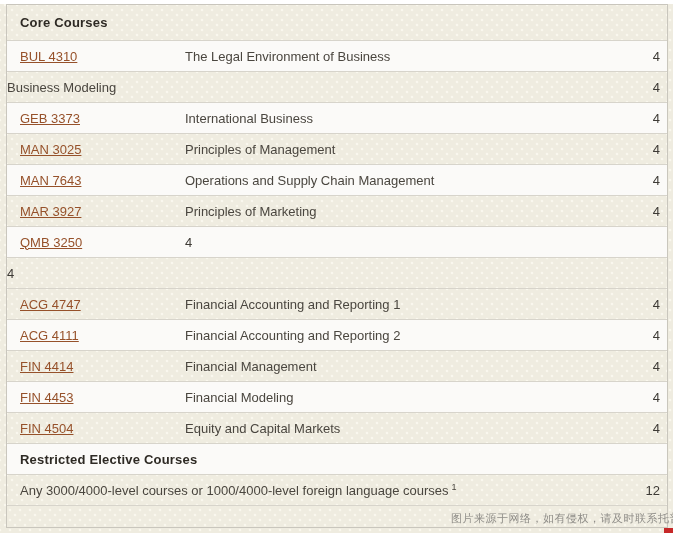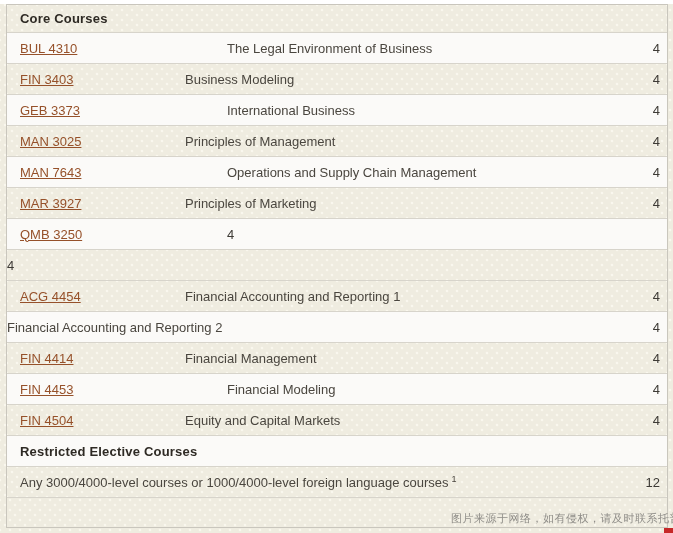--- a/index.html
+++ b/index.html
@@ -19,30 +19,30 @@
   .course-table {
     position:absolute; left:6px; top:4px; width:660px; height:522px;
     border:1px solid #c9c6bd; box-sizing:content-box; overflow:hidden;
     background:transparent;
   }
   .row {
     display:flex; align-items:center; height:31px;
     border-bottom:1px solid #d7d4cb; box-sizing:border-box;
     font-size:13px;
   }
-  .row.header:first-child { height:28px; }
+  .row.header:first-child { height:36px; }
   .row.beige {
     background-color:#efece0;
     background-image:
       radial-gradient(circle, #f9f7ee 1.4px, rgba(249,247,238,0) 1.6px),
       radial-gradient(circle, #f9f7ee 1.4px, rgba(249,247,238,0) 1.6px);
     background-size:10px 10px;
     background-position:0 0, 5px 5px;
   }
-  .row.white { background-color:#fbfaf8;gap:42px; }
+  .row.white { background-color:#fbfaf8; }
   .section-label {
     padding-left:13px; font-weight:bold; color:#2e2a24; letter-spacing:.2px;
   }
   .code-cell { flex:none; width:165px; padding-left:13px; }
   .code-link { color:#96512a; text-decoration:underline; }
   .title-cell { flex:1; color:#4a463f; }
   .credits-cell { flex:none; padding-right:7px; color:#3d3a35; position:relative; z-index:1; }
   .elective-cell { flex:1; padding-left:13px; color:#4a463f; }
   .elective-cell sup { font-size:9px; margin-left:3px; color:#4a463f; }
   .watermark {
@@ -61,21 +61,20 @@
 <div class="course-table" id="course-table">
     <div class="row beige header">
       <span class="section-label">Core Courses</span>
     </div>
     <div class="row white">
       <span class="code-cell"><a href="#" class="code-link">BUL 4310</a></span>
       <span class="title-cell">The Legal Environment of Business</span>
       <span class="credits-cell">4</span>
     </div>
     <div class="row beige">
-      <span class="code-cell"><a href="#" class="code-link">FIN 3403</a></span>
       <span class="title-cell">Business Modeling</span>
       <span class="credits-cell">4</span>
     </div>
     <div class="row white">
       <span class="code-cell"><a href="#" class="code-link">GEB 3373</a></span>
       <span class="title-cell">International Business</span>
       <span class="credits-cell">4</span>
     </div>
     <div class="row beige">
       <span class="code-cell"><a href="#" class="code-link">MAN 3025</a></span>
@@ -93,25 +92,26 @@
       <span class="credits-cell">4</span>
     </div>
     <div class="row white">
       <span class="code-cell"><a href="#" class="code-link">QMB 3250</a></span>
       <span class="credits-cell">4</span>
     </div>
     <div class="row beige">
       <span class="credits-cell">4</span>
     </div>
     <div class="row beige">
-      <span class="code-cell"><a href="#" class="code-link">ACG 4454</a></span>
+      <span class="code-cell"><a href="#" class="code-link">ACG 4747</a></span>
       <span class="title-cell">Financial Accounting and Reporting 1</span>
       <span class="credits-cell">4</span>
     </div>
     <div class="row white">
+      <span class="code-cell"><a href="#" class="code-link">ACG 4111</a></span>
       <span class="title-cell">Financial Accounting and Reporting 2</span>
       <span class="credits-cell">4</span>
     </div>
     <div class="row beige">
       <span class="code-cell"><a href="#" class="code-link">FIN 4414</a></span>
       <span class="title-cell">Financial Management</span>
       <span class="credits-cell">4</span>
     </div>
     <div class="row white">
       <span class="code-cell"><a href="#" class="code-link">FIN 4453</a></span>

